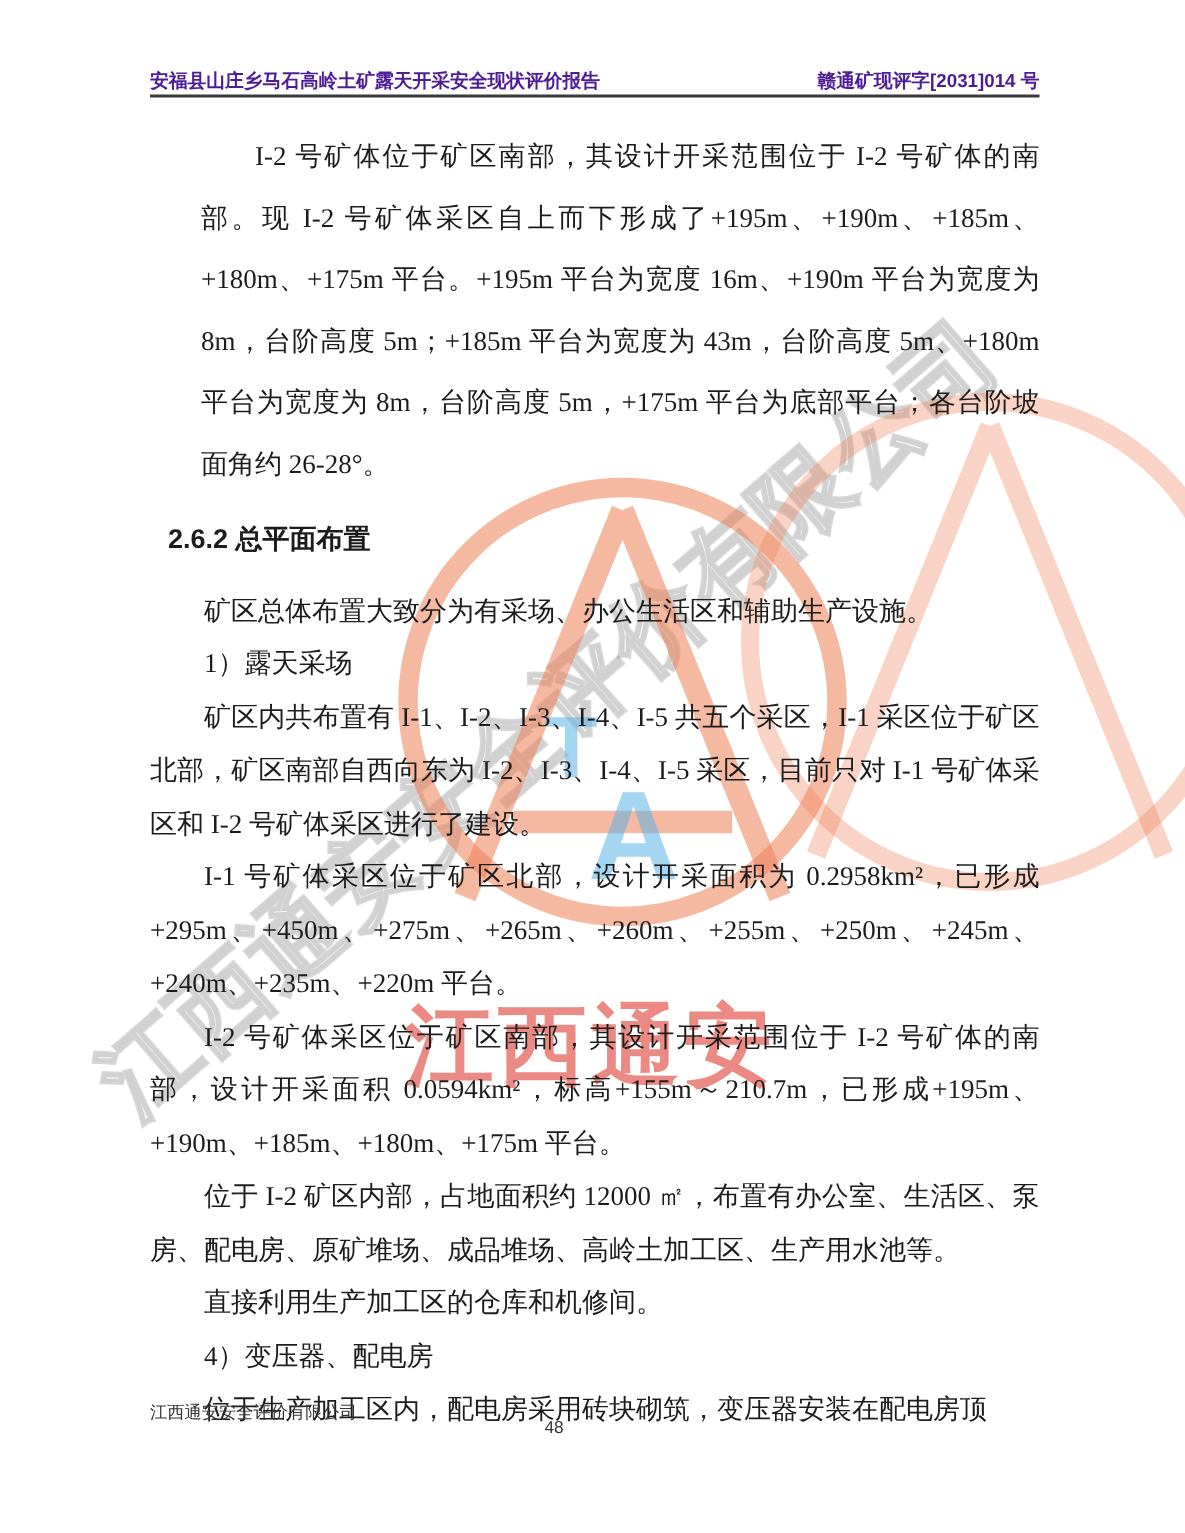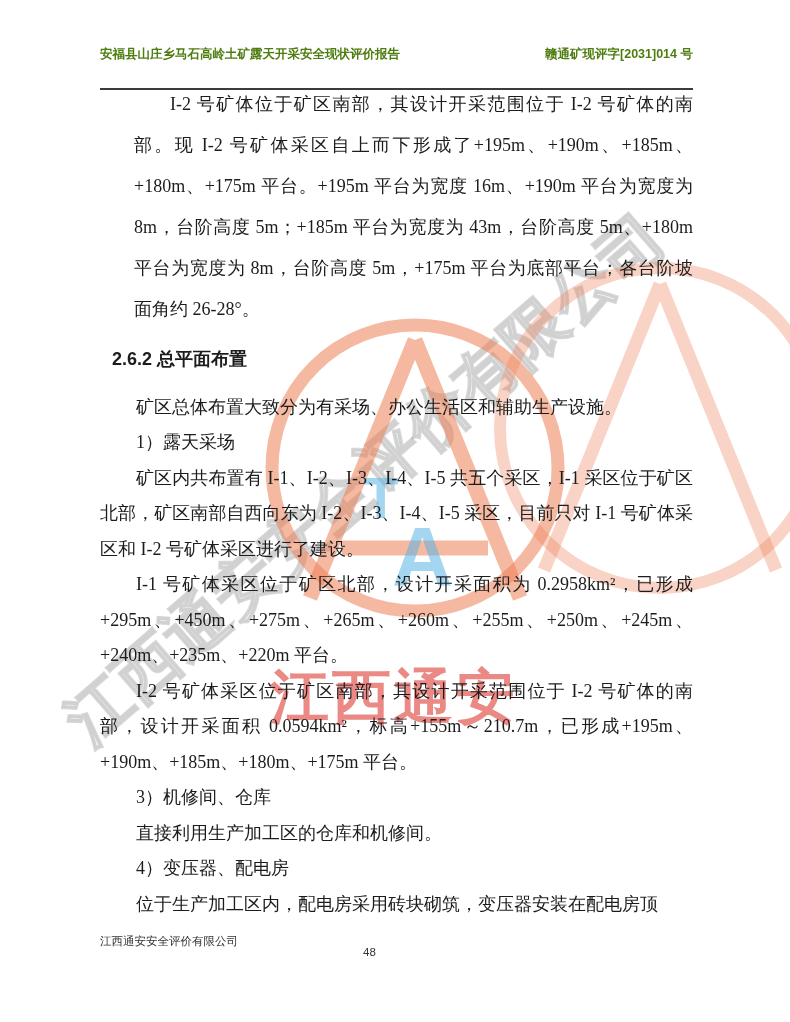--- a/index.html
+++ b/index.html
@@ -23,22 +23,22 @@
     font-size:59px;letter-spacing:3px;color:rgba(221,58,52,0.60);
   }
   .wm-logo{position:absolute;left:256px;top:310px;}
   .wm-logo2{position:absolute;left:488px;top:246px;}
   
   .content{position:absolute;inset:0;z-index:1;}
   .doc-header{
     position:absolute;left:100px;right:97px;top:46px;
     display:flex;justify-content:space-between;align-items:flex-end;
     font-family:"Liberation Sans","DejaVu Sans",sans-serif;
-    font-size:12.5px;font-weight:bold;color:#4d7c0f;
-    padding-bottom:25px;border-bottom:2.5px solid #3b3b3b;
+    font-size:12.5px;font-weight:bold;color:#4c1d95;
+    padding-bottom:0;border-bottom:2.5px solid #3b3b3b;
   }
   .doc-body{
     position:absolute;left:100px;right:97px;top:84px;
     font-size:18px;line-height:35.5px;
   }
   .doc-body > :first-child{line-height:41px;margin-left:34px;}
   .para{margin:0;text-indent:2em;text-align:justify;}
   .heading{
     margin:12px;text-indent:0;font-weight:bold;
     font-family:"Liberation Sans","DejaVu Sans",sans-serif;font-size:18px;
@@ -82,21 +82,21 @@
     </div>
 
     <div class="doc-body">
         <p class="para">I-2 号矿体位于矿区南部，其设计开采范围位于 I-2 号矿体的南部。现 I-2 号矿体采区自上而下形成了+195m、+190m、+185m、+180m、+175m 平台。+195m 平台为宽度 16m、+190m 平台为宽度为 8m，台阶高度 5m；+185m 平台为宽度为 43m，台阶高度 5m、+180m 平台为宽度为 8m，台阶高度 5m，+175m 平台为底部平台；各台阶坡面角约 26-28°。</p>
         <p class="heading">2.6.2 总平面布置</p>
         <p class="para">矿区总体布置大致分为有采场、办公生活区和辅助生产设施。</p>
         <p class="para">1）露天采场</p>
         <p class="para">矿区内共布置有 I-1、I-2、I-3、I-4、I-5 共五个采区，I-1 采区位于矿区北部，矿区南部自西向东为 I-2、I-3、I-4、I-5 采区，目前只对 I-1 号矿体采区和 I-2 号矿体采区进行了建设。</p>
         <p class="para">I-1 号矿体采区位于矿区北部，设计开采面积为 0.2958km²，已形成+295m、+450m、+275m、+265m、+260m、+255m、+250m、+245m、+240m、+235m、+220m 平台。</p>
         <p class="para">I-2 号矿体采区位于矿区南部，其设计开采范围位于 I-2 号矿体的南部，设计开采面积 0.0594km²，标高+155m～210.7m，已形成+195m、+190m、+185m、+180m、+175m 平台。</p>
-        <p class="para">3）机修间、仓库</p>
+        <p class="para">位于 I-2 矿区内部，占地面积约 12000 ㎡，布置有办公室、生活区、泵房、配电房、原矿堆场、成品堆场、高岭土加工区、生产用水池等。</p>
         <p class="para">直接利用生产加工区的仓库和机修间。</p>
         <p class="para">4）变压器、配电房</p>
         <p class="para">位于生产加工区内，配电房采用砖块砌筑，变压器安装在配电房顶</p>
       </div>
 
     <div class="doc-footer">
       <span class="footer-company">江西通安安全评价有限公司</span>
       <span class="footer-page">48</span>
     </div>
 

